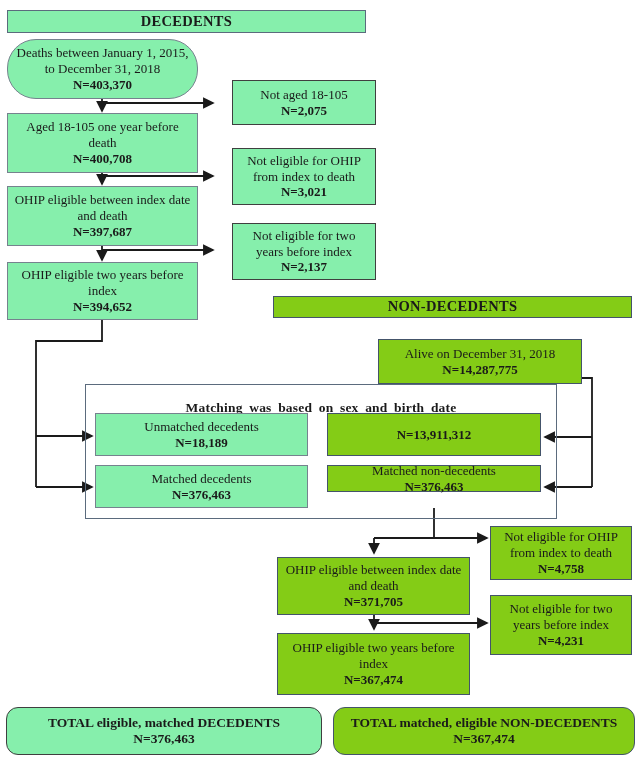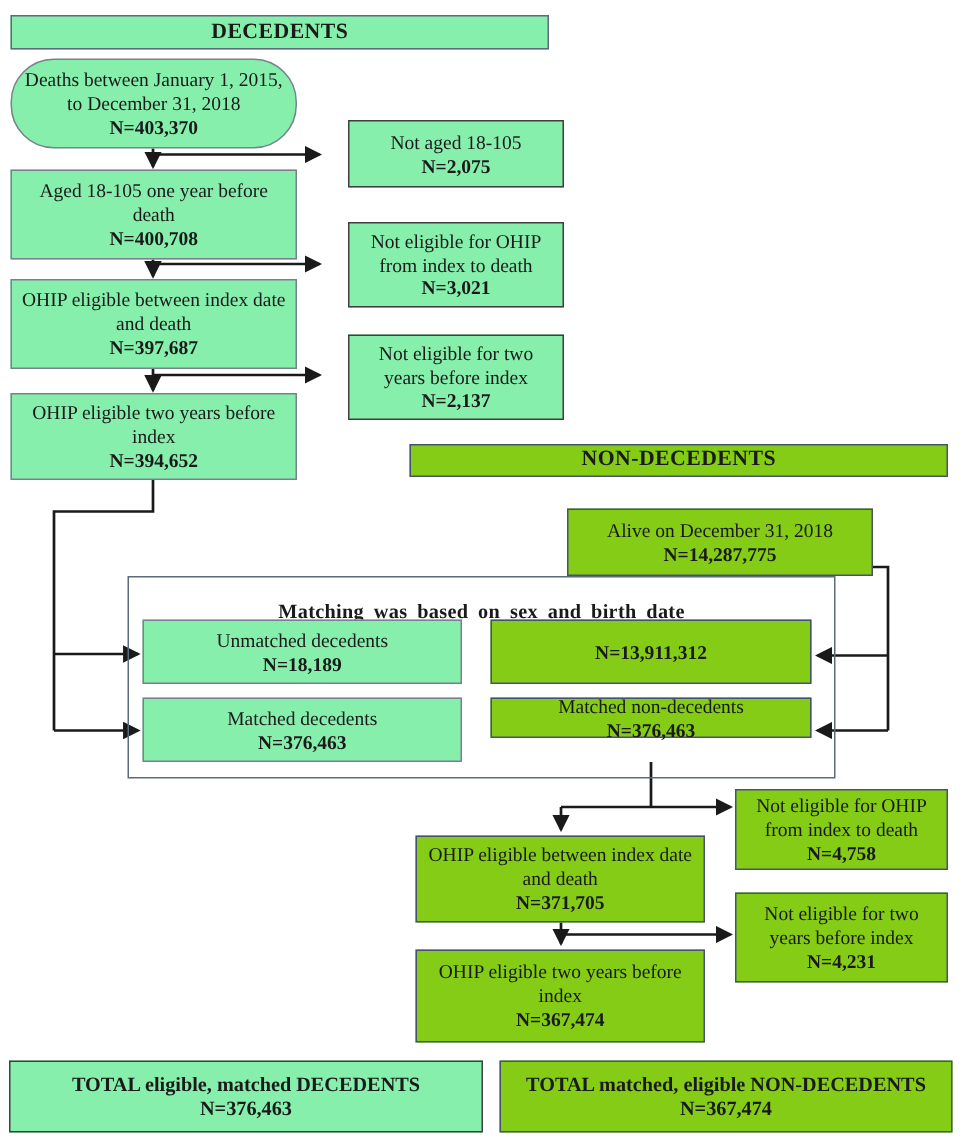--- a/index.html
+++ b/index.html
@@ -16,21 +16,21 @@
   }
   .box .n{font-weight:bold;}
   .blue{background:#84cc16;border-color:#44546a;}
   .darkb{border:1.8px solid #3f3f3f;margin-left:16px;}
   .hdr{font-weight:bold;font-size:14.5px;letter-spacing:.3px;justify-content:center;}
   .container{background:transparent;border:1.6px solid #5b6b7d;z-index:1;}
   .mtitle{
     position:absolute;z-index:2;font-weight:bold;font-size:13.5px;
     text-align:center;word-spacing:3px;letter-spacing:.2px;
   }
-  .total{font-weight:bold;font-size:13.5px;}
+  .total{font-weight:bold;font-size:13.5px;border-radius:12px;}
   
   #hdr-dec{left:7px;top:10px;width:359px;height:23px;border:1.8px solid #5b6b7d;}
   #b1{left:7px;top:39px;width:191px;height:60px;border-radius:29px;}
   #b2{left:7px;top:113px;width:191px;height:60px;align-items:center;}
   #b3{left:7px;top:186px;width:191px;height:60px;}
   #b4{left:7px;top:262px;width:191px;height:58px;}
   #s1{left:216px;top:80px;width:144px;height:45px;}
   #s2{left:216px;top:148px;width:144px;height:57px;}
   #s3{left:216px;top:223px;width:144px;height:57px;}
   #hdr-nd{left:273px;top:296px;width:359px;height:22px;border:1.6px solid #44546a;}

